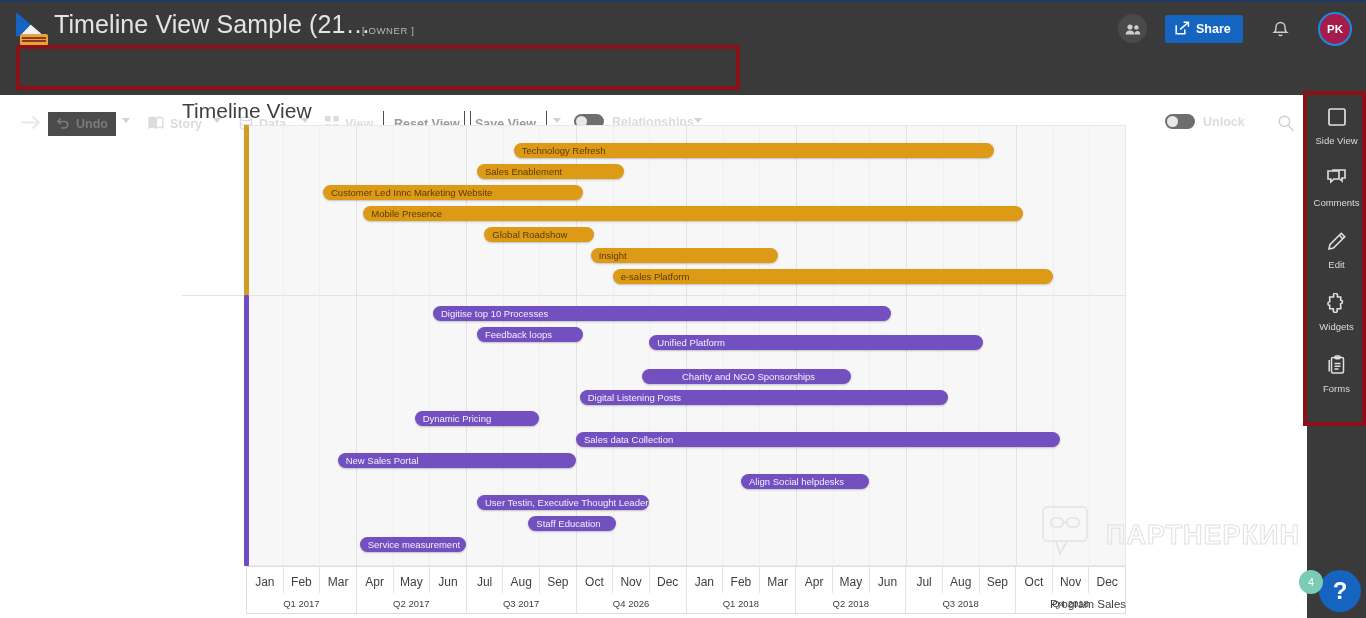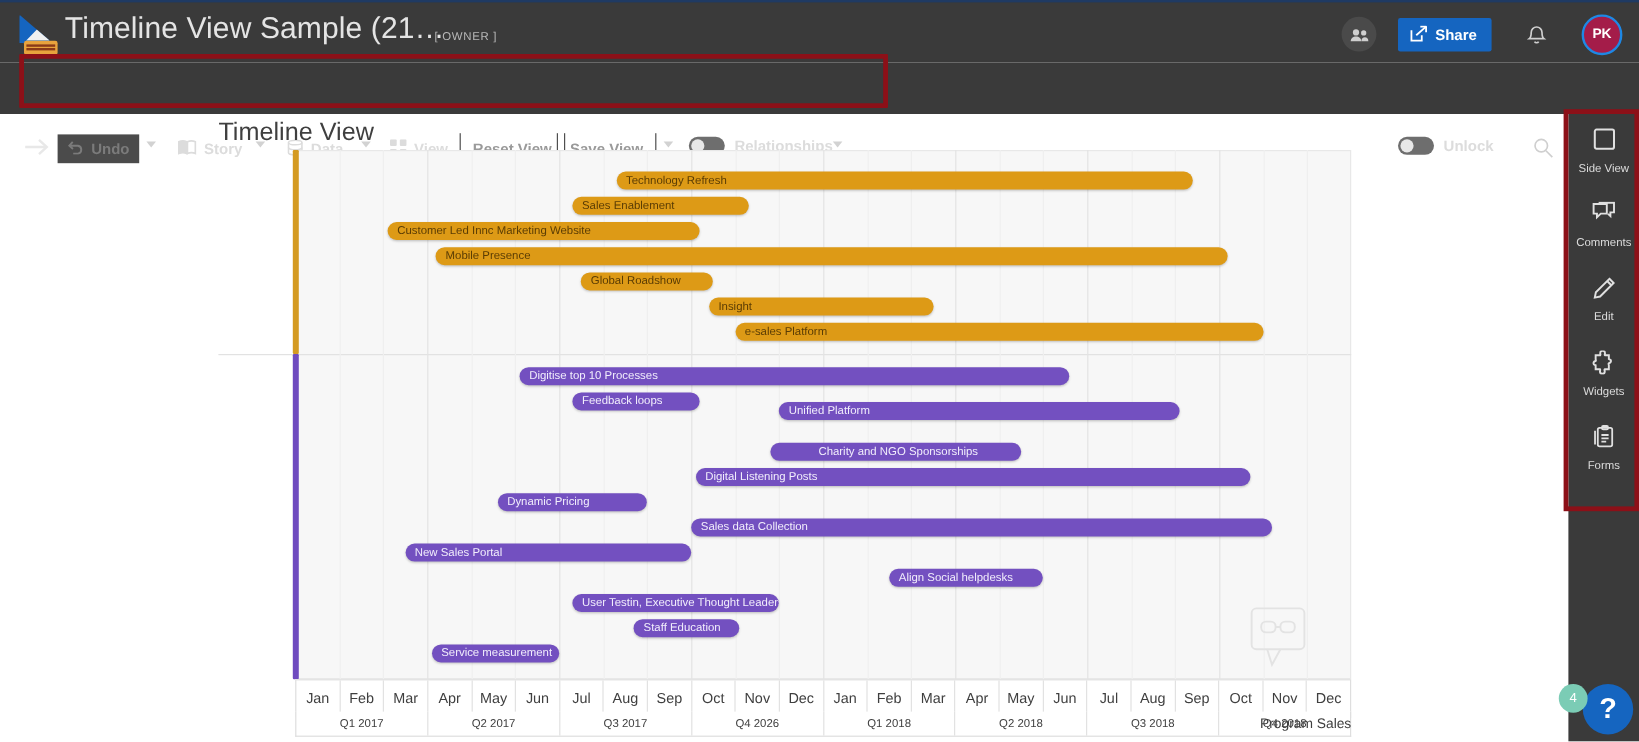--- a/index.html
+++ b/index.html
@@ -473,21 +473,21 @@
       <div class="bar orange" style="left: 295px; width: 146.667px; top: 39px;">Sales Enablement</div>
       <div class="bar orange" style="left: 141px; width: 260.333px; top: 60px;">Customer Led Innc Marketing Website</div>
       <div class="bar orange" style="left: 181.333px; width: 660px; top: 81px;">Mobile Presence</div>
       <div class="bar orange" style="left: 302.333px; width: 110px; top: 102px;">Global Roadshow</div>
       <div class="bar orange" style="left: 408.667px; width: 187px; top: 123px;">Insight</div>
       <div class="bar orange" style="left: 430.667px; width: 440px; top: 144px;">e-sales Platform</div>
       <div class="bar purple" style="left: 251px; width: 458.333px; top: 181px;">Digitise top 10 Processes</div>
       <div class="bar purple" style="left: 295px; width: 106.333px; top: 202px;">Feedback loops</div>
       <div class="bar purple" style="left: 467.333px; width: 333.667px; top: 210px;">Unified Platform</div>
       <div class="bar purple" style="left: 460px; width: 209px; top: 244px; padding-left: 40px;">Charity and NGO Sponsorships</div>
-      <div class="bar purple" style="left: 397.667px; width: 462px; top: 265px;">Digital Listening Posts</div>
+      <div class="bar purple" style="left: 397.667px; width: 368px; top: 265px;">Digital Listening Posts</div>
       <div class="bar purple" style="left: 232.667px; width: 124.667px; top: 286px;">Dynamic Pricing</div>
       <div class="bar purple" style="left: 394px; width: 484px; top: 307px;">Sales data Collection</div>
       <div class="bar purple" style="left: 155.667px; width: 238.333px; top: 328px;">New Sales Portal</div>
       <div class="bar purple" style="left: 559px; width: 128.333px; top: 349px;">Align Social helpdesks</div>
       <div class="bar purple" style="left: 295px; width: 172.333px; top: 370px;">User Testin, Executive Thought Leaders</div>
       <div class="bar purple" style="left: 346.333px; width: 88px; top: 391px;">Staff Education</div>
       <div class="bar purple" style="left: 177.667px; width: 106.333px; top: 412px;">Service measurement</div>
     </div>
 </div>
 
@@ -534,16 +534,17 @@
 <div id="watermark">
   <span>
     <svg width="56" height="58" viewBox="0 0 56 58" fill="none" stroke="#e3e3e3" stroke-width="1.6">
       <rect x="3" y="3" width="44" height="34" rx="4"></rect>
       <path d="M16 37 20 50 27 37"></path>
       <rect x="11" y="14" width="12" height="9" rx="4"></rect>
       <rect x="27" y="14" width="12" height="9" rx="4"></rect>
       <path d="M23 18.5h4"></path>
     </svg>
   </span>
+  <span class="wtext">ПАРТНЕРКИН</span>
 </div>
 
 <div id="help-badge">4</div>
 <div id="help-fab">?</div>
 
 </body></html>

